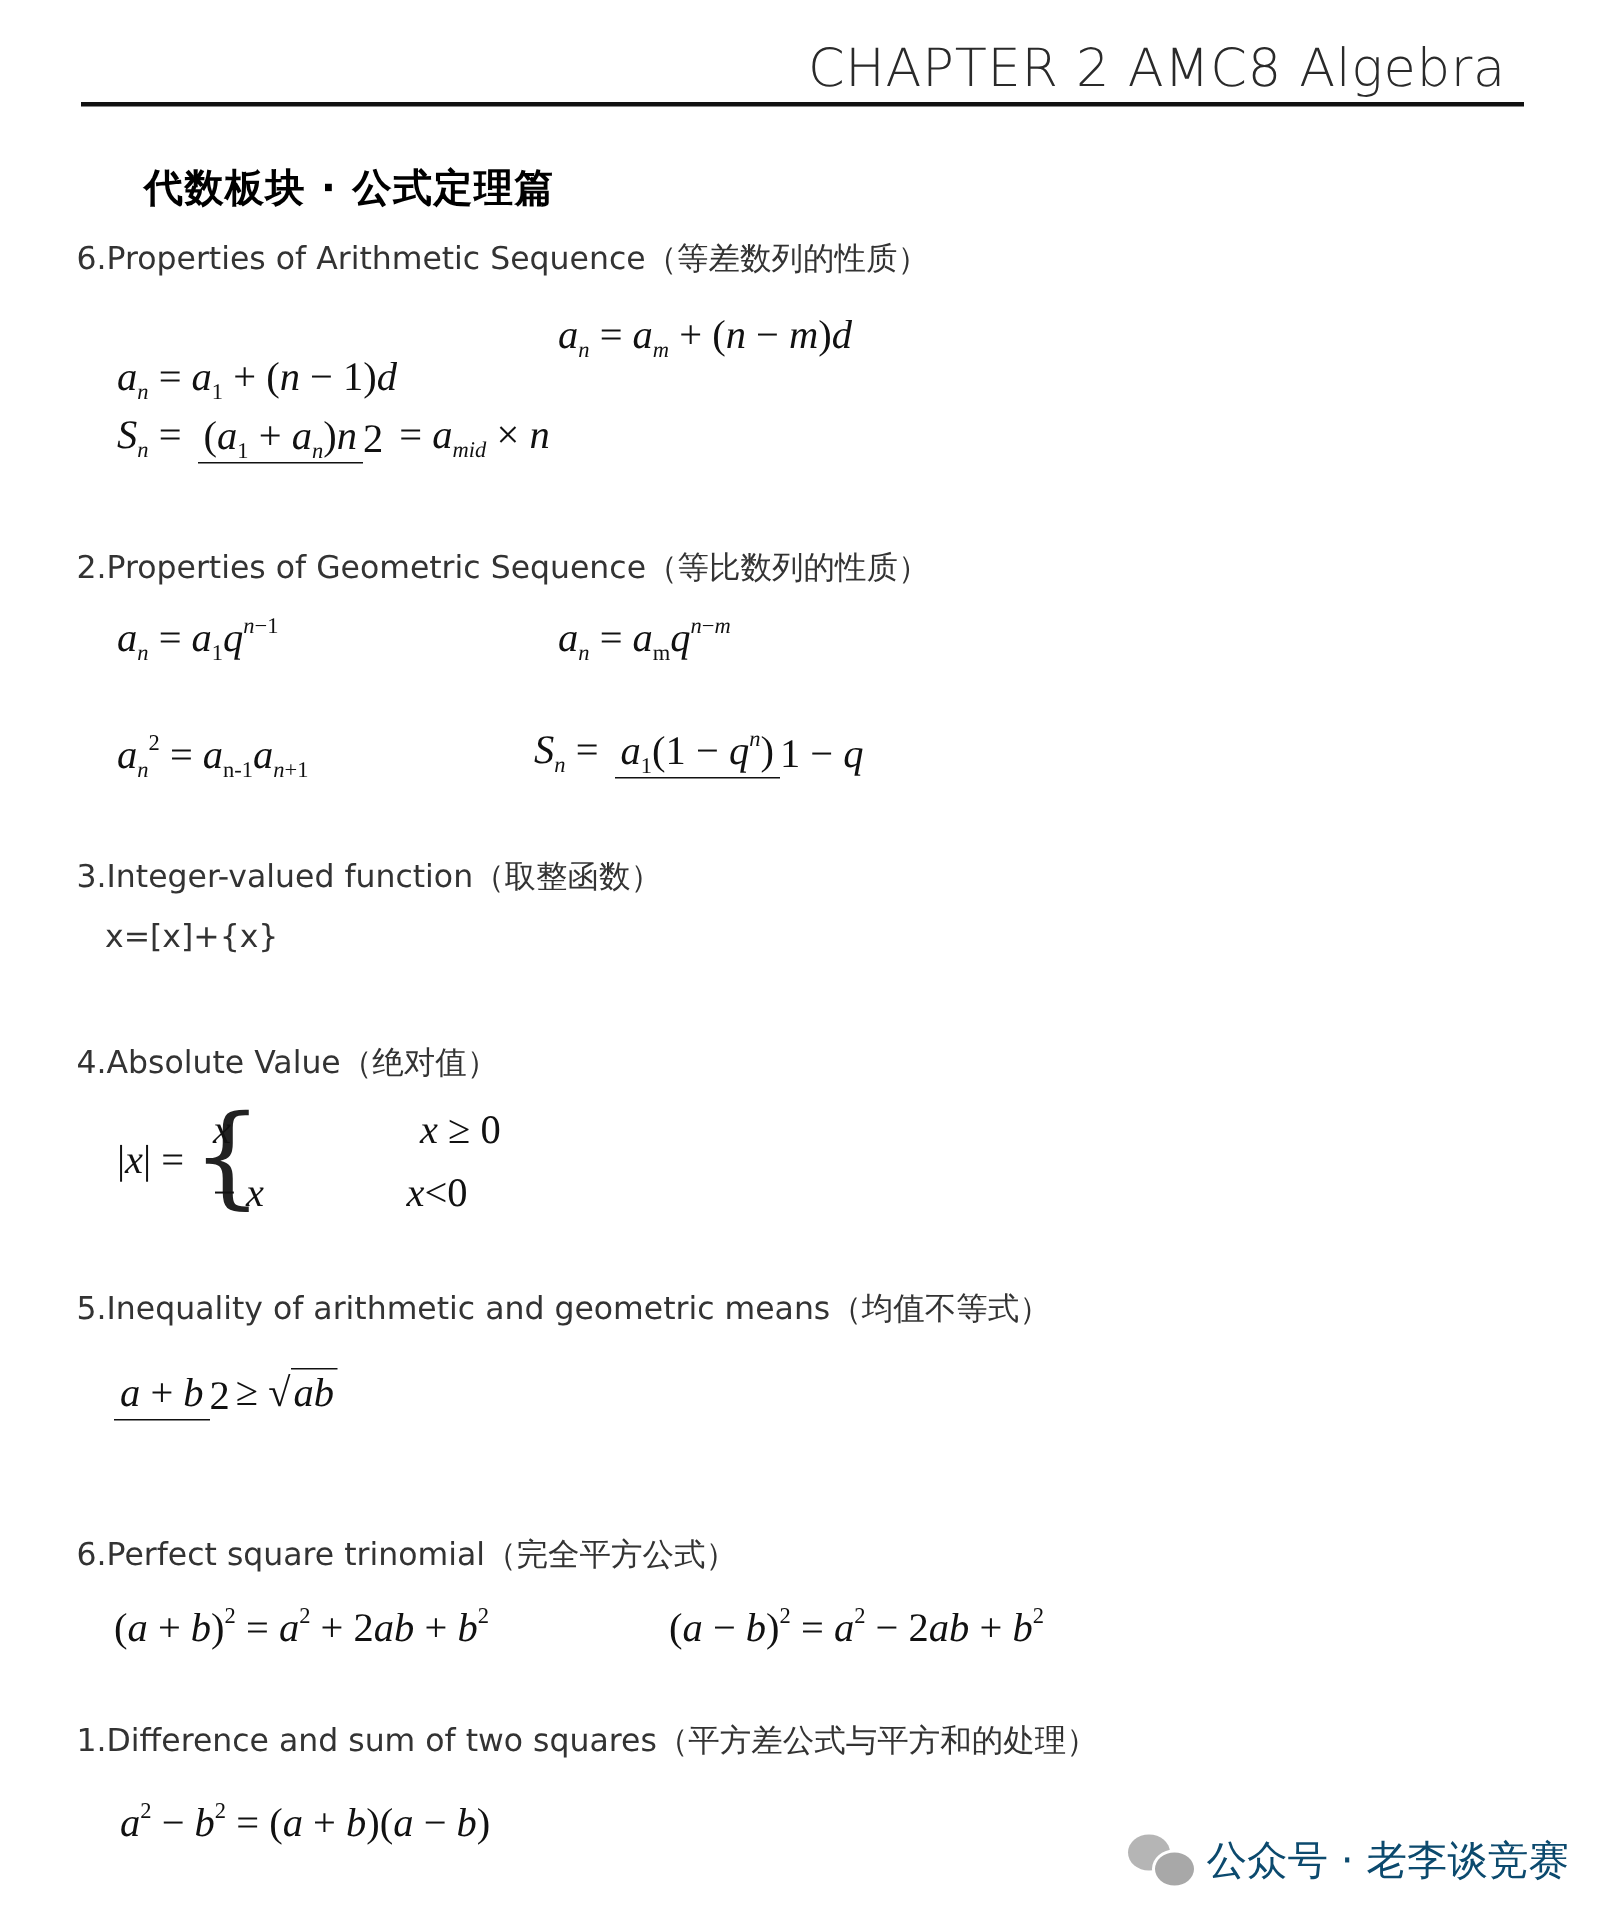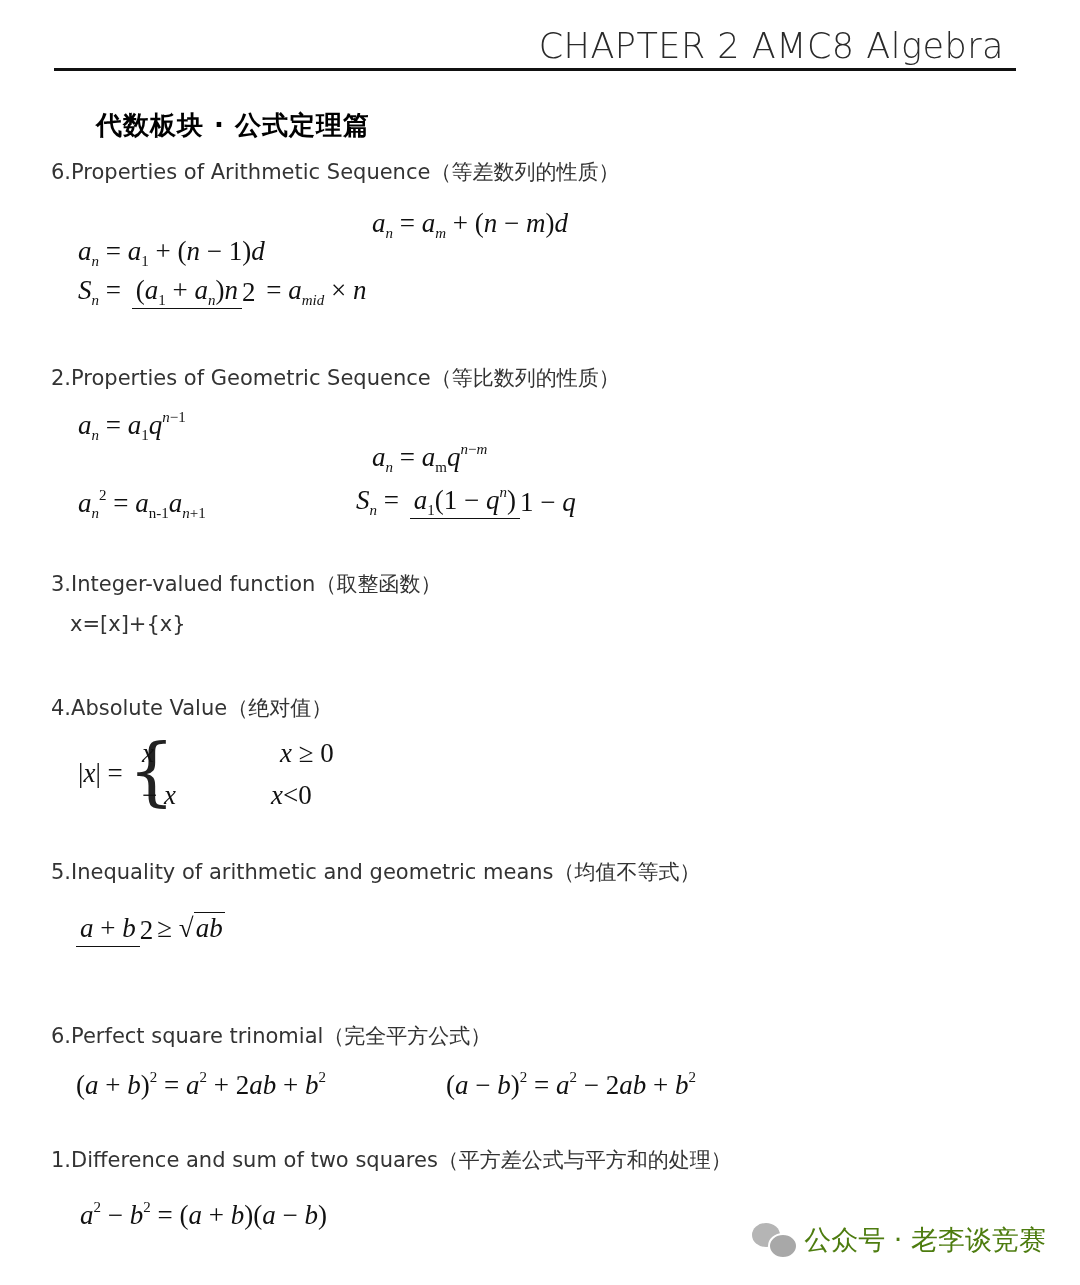--- a/index.html
+++ b/index.html
@@ -11,21 +11,21 @@
   .header-title { position:absolute; right:76px; top:26px; font-family:"DejaVu Sans","Liberation Sans",sans-serif; font-weight:200; font-size:35px; color:#2a2a2a; letter-spacing:0.5px; }
   .header-rule { position:absolute; left:54px; top:68px; width:962px; height:3px; background:#111; }
   .section-title { position:absolute; left:52px; top:108px; font-family:"DejaVu Sans","Liberation Sans",sans-serif; font-weight:bold; font-size:26px; color:#000; letter-spacing:1px;margin-left:44px; }
   .heading { position:absolute; left:51px; font-family:"DejaVu Sans","Liberation Sans",sans-serif; font-size:21px; color:#333; white-space:nowrap; }
   .frac { display:inline-flex; vertical-align:middle; margin:16px 4px; }
   .frac .num { border-bottom:1.6px solid #111; padding:0 4px 2px; line-height:1.1; }
   .frac .den { padding-top:2px; line-height:1.1; }
   .brace { font-size:74px; font-family:"DejaVu Serif","Liberation Serif",serif; font-weight:100; position:absolute; }
   .sqrt { display:inline-block; }
   .sqrt .rad { border-top:1.6px solid #111; padding:0 2px; }
-  .watermark { position:absolute; right:34px; top:1222px; font-family:"DejaVu Sans","Liberation Sans",sans-serif; font-size:27px; color:#4d7c0f; display:flex; align-items:center; gap:8px; }
+  .watermark { position:absolute; right:34px; top:1222px; font-family:"DejaVu Sans","Liberation Sans",sans-serif; font-size:27px; color:#0c4a6e; display:flex; align-items:center; gap:8px; }
   .wechat { position:relative; width:44px; height:34px; }
   .wechat .b1 { position:absolute; left:0; top:0; width:28px; height:24px; border-radius:50%; background:#b5b5b5; }
   .wechat .b2 { position:absolute; left:16px; top:10px; width:26px; height:22px; border-radius:50%; background:#a8a8a8; border:2px solid #fff; }
 </style>
 </head>
 <body>
 
 <div class="header-title">CHAPTER 2 AMC8 Algebra</div>
 <div class="header-rule"></div>
 
@@ -44,21 +44,21 @@
       <span class="num">(<i>a</i><sub>1</sub> + <i>a</i><sub><i>n</i></sub>)<i>n</i></span>
       <span class="den">2</span>
     </span>
   = <i>a</i><sub><i>mid</i></sub> × <i>n</i>
 </div>
 
 <div class="heading" style="top:364px;">2.Properties of Geometric Sequence（等比数列的性质）</div>
 <div class="math" style="left:78px; top:410px;">
   <i>a</i><sub><i>n</i></sub> = <i>a</i><sub>1</sub><i>q</i><sup><i>n</i>−1</sup>
 </div>
-<div class="math" style="left:372px; top:410px;margin-top:32px;">
+<div class="math" style="left:372px; top:410px;">
   <i>a</i><sub><i>n</i></sub> = <i>a</i><sub>m</sub><i>q</i><sup><i>n</i>−<i>m</i></sup>
 </div>
 <div class="math" style="left:78px; top:488px;">
   <i>a</i><sub><i>n</i></sub><sup>2</sup> = <i>a</i><sub>n-1</sub><i>a</i><sub><i>n</i>+1</sub>
 </div>
 <div class="math" style="left:356px; top:470px;">
   <i>S</i><sub><i>n</i></sub> =
   <span class="frac">
       <span class="num"><i>a</i><sub>1</sub>(1 − <i>q</i><sup><i>n</i></sup>)</span>
       <span class="den">1 − <i>q</i></span>

